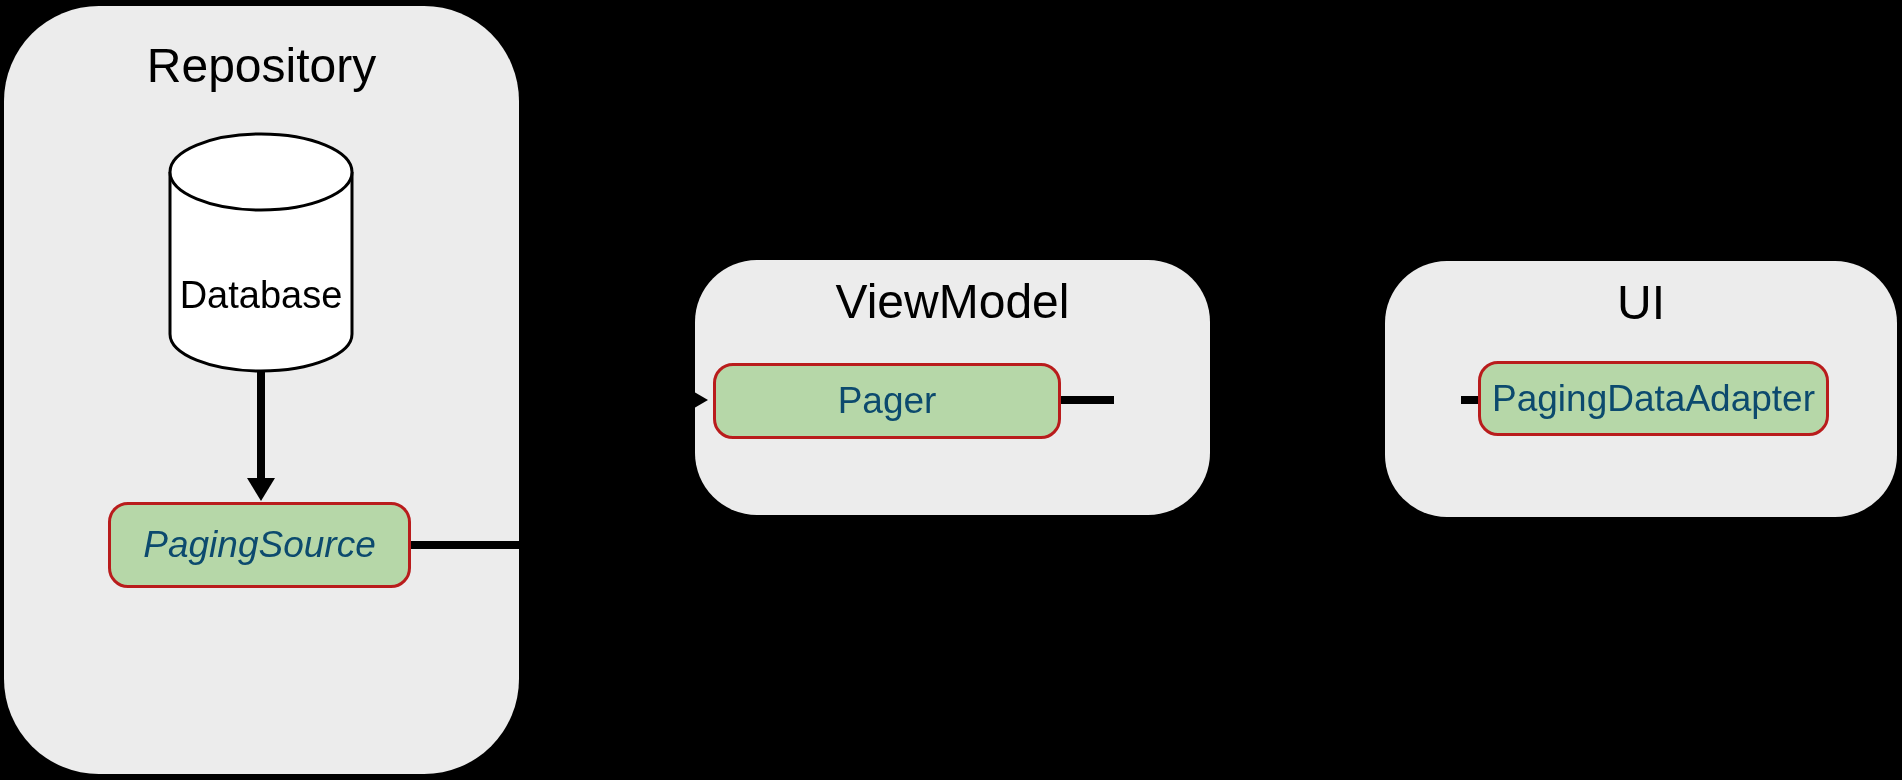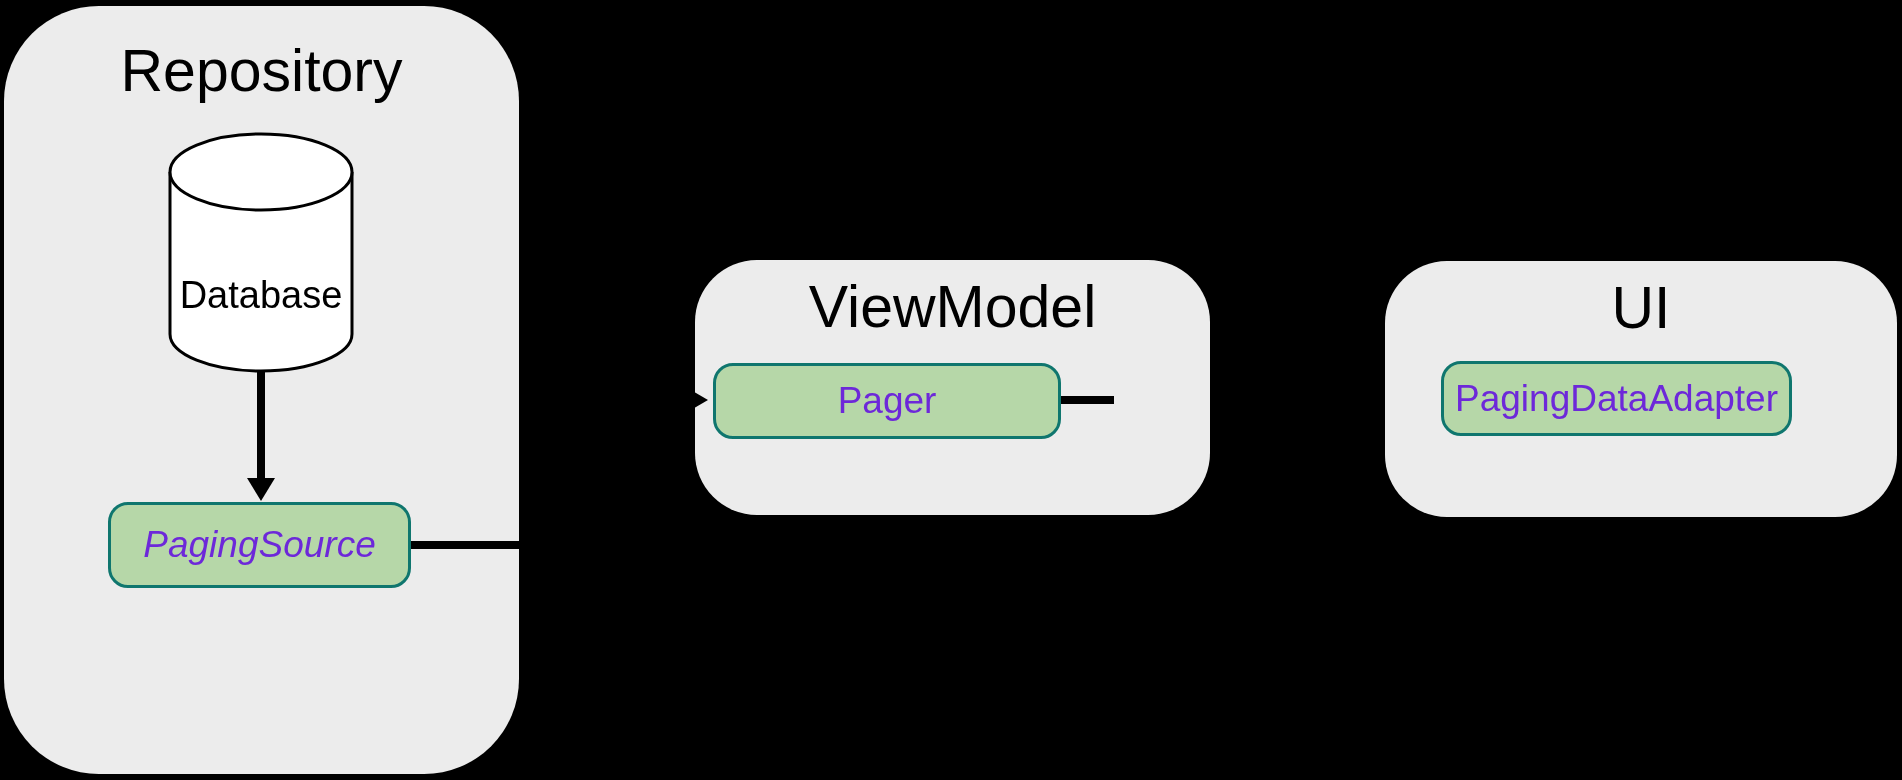--- a/index.html
+++ b/index.html
@@ -17,21 +17,21 @@
     color: #000000;
   }
   .container-box {
     position: absolute;
     background: #ececec;
     box-sizing: border-box;
   }
   .container-box h2 {
     margin: 0;
     text-align: center;
-    font-size: 59px;
+    font-size: 48px;
     font-weight: 400;
     line-height: 1.15;
     color: #000000;
   }
   #repository-box { left: 4px; top: 6px; width: 515px; height: 768px; border-radius: 95px; }
   #repository-box h2 { padding-top: 32px; }
   #viewmodel-box { left: 695px; top: 260px; width: 515px; height: 255px; border-radius: 62px; }
   #viewmodel-box h2 { padding-top: 14px; }
   #ui-box { left: 1385px; top: 261px; width: 512px; height: 256px; border-radius: 62px; }
   #ui-box h2 { padding-top: 14px; }
@@ -49,34 +49,34 @@
 
   .connectors {
     position: absolute;
     left: 0; top: 0;
     pointer-events: none;
   }
 
   .node {
     position: absolute;
     background: #b6d7a8;
-    border: 3px solid #0f766e;
+    border: 3px solid #b91c1c;
     border-radius: 20px;
     box-sizing: border-box;
     display: flex;
     align-items: center;
     justify-content: center;
     font-size: 37px;
-    color: #6d28d9;
+    color: #0c4a6e;
     white-space: nowrap;
   }
   #node-paging-source { left: 108px; top: 502px; width: 303px; height: 86px; font-style: italic; }
   #node-pager         { left: 713px; top: 363px; width: 348px; height: 76px; }
   #node-flow          { left: 1110px; top: 363px; width: 351px; height: 75px; }
-  #node-adapter       { left: 1441px; top: 361px; width: 351px; height: 75px; }
+  #node-adapter       { left: 1478px; top: 361px; width: 351px; height: 75px; }
 </style>
 </head>
 <body>
 
 <div class="canvas">
 
   <section class="container-box" id="repository-box">
     <h2>Repository</h2>
   </section>
 

